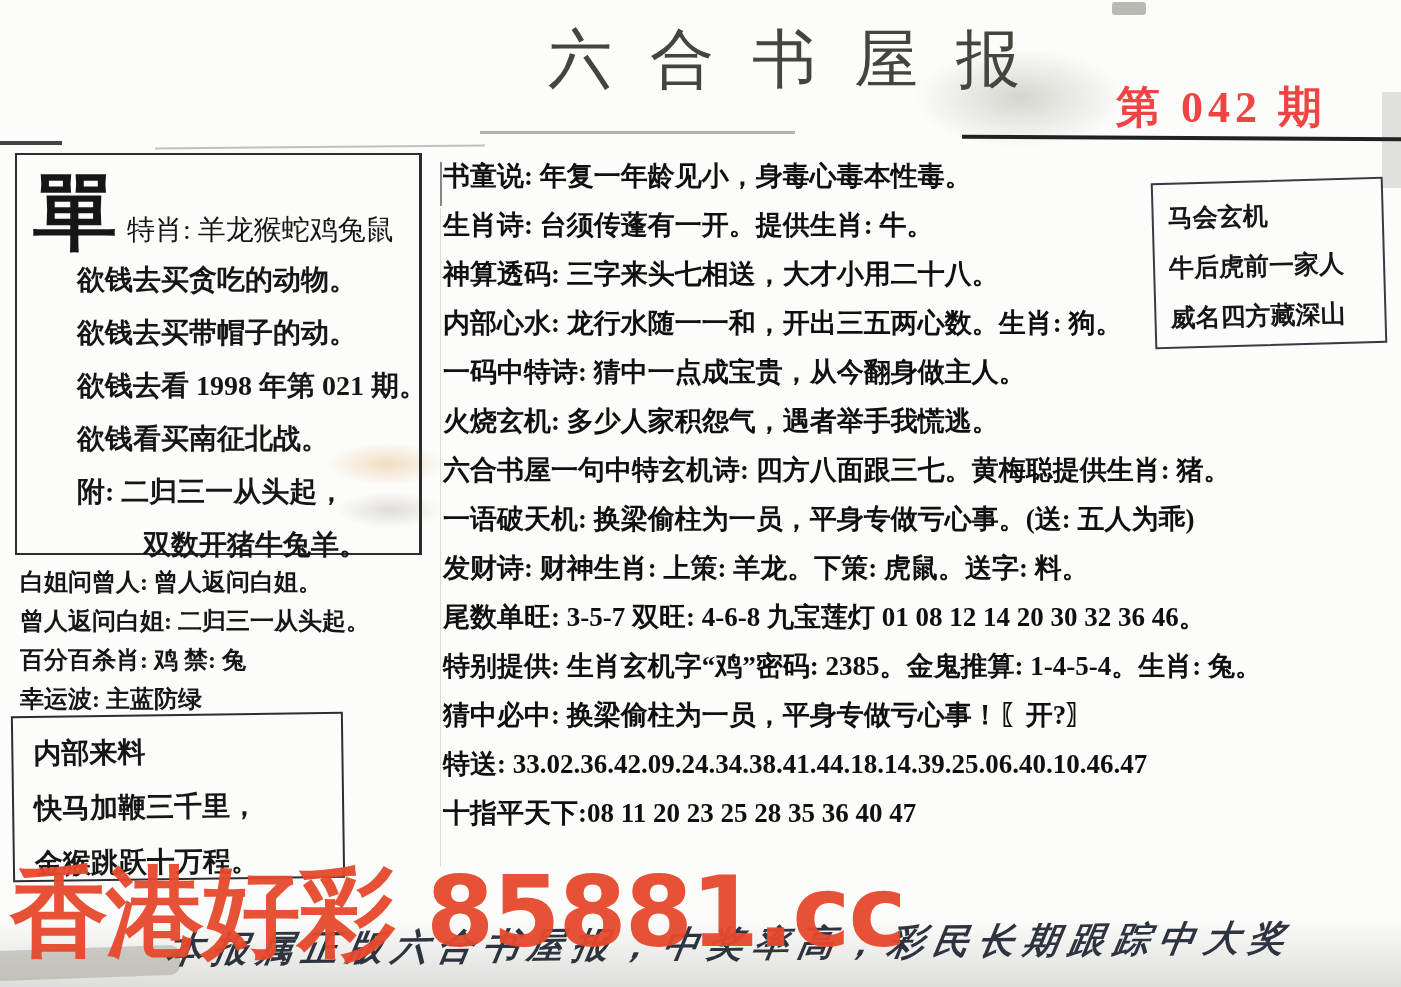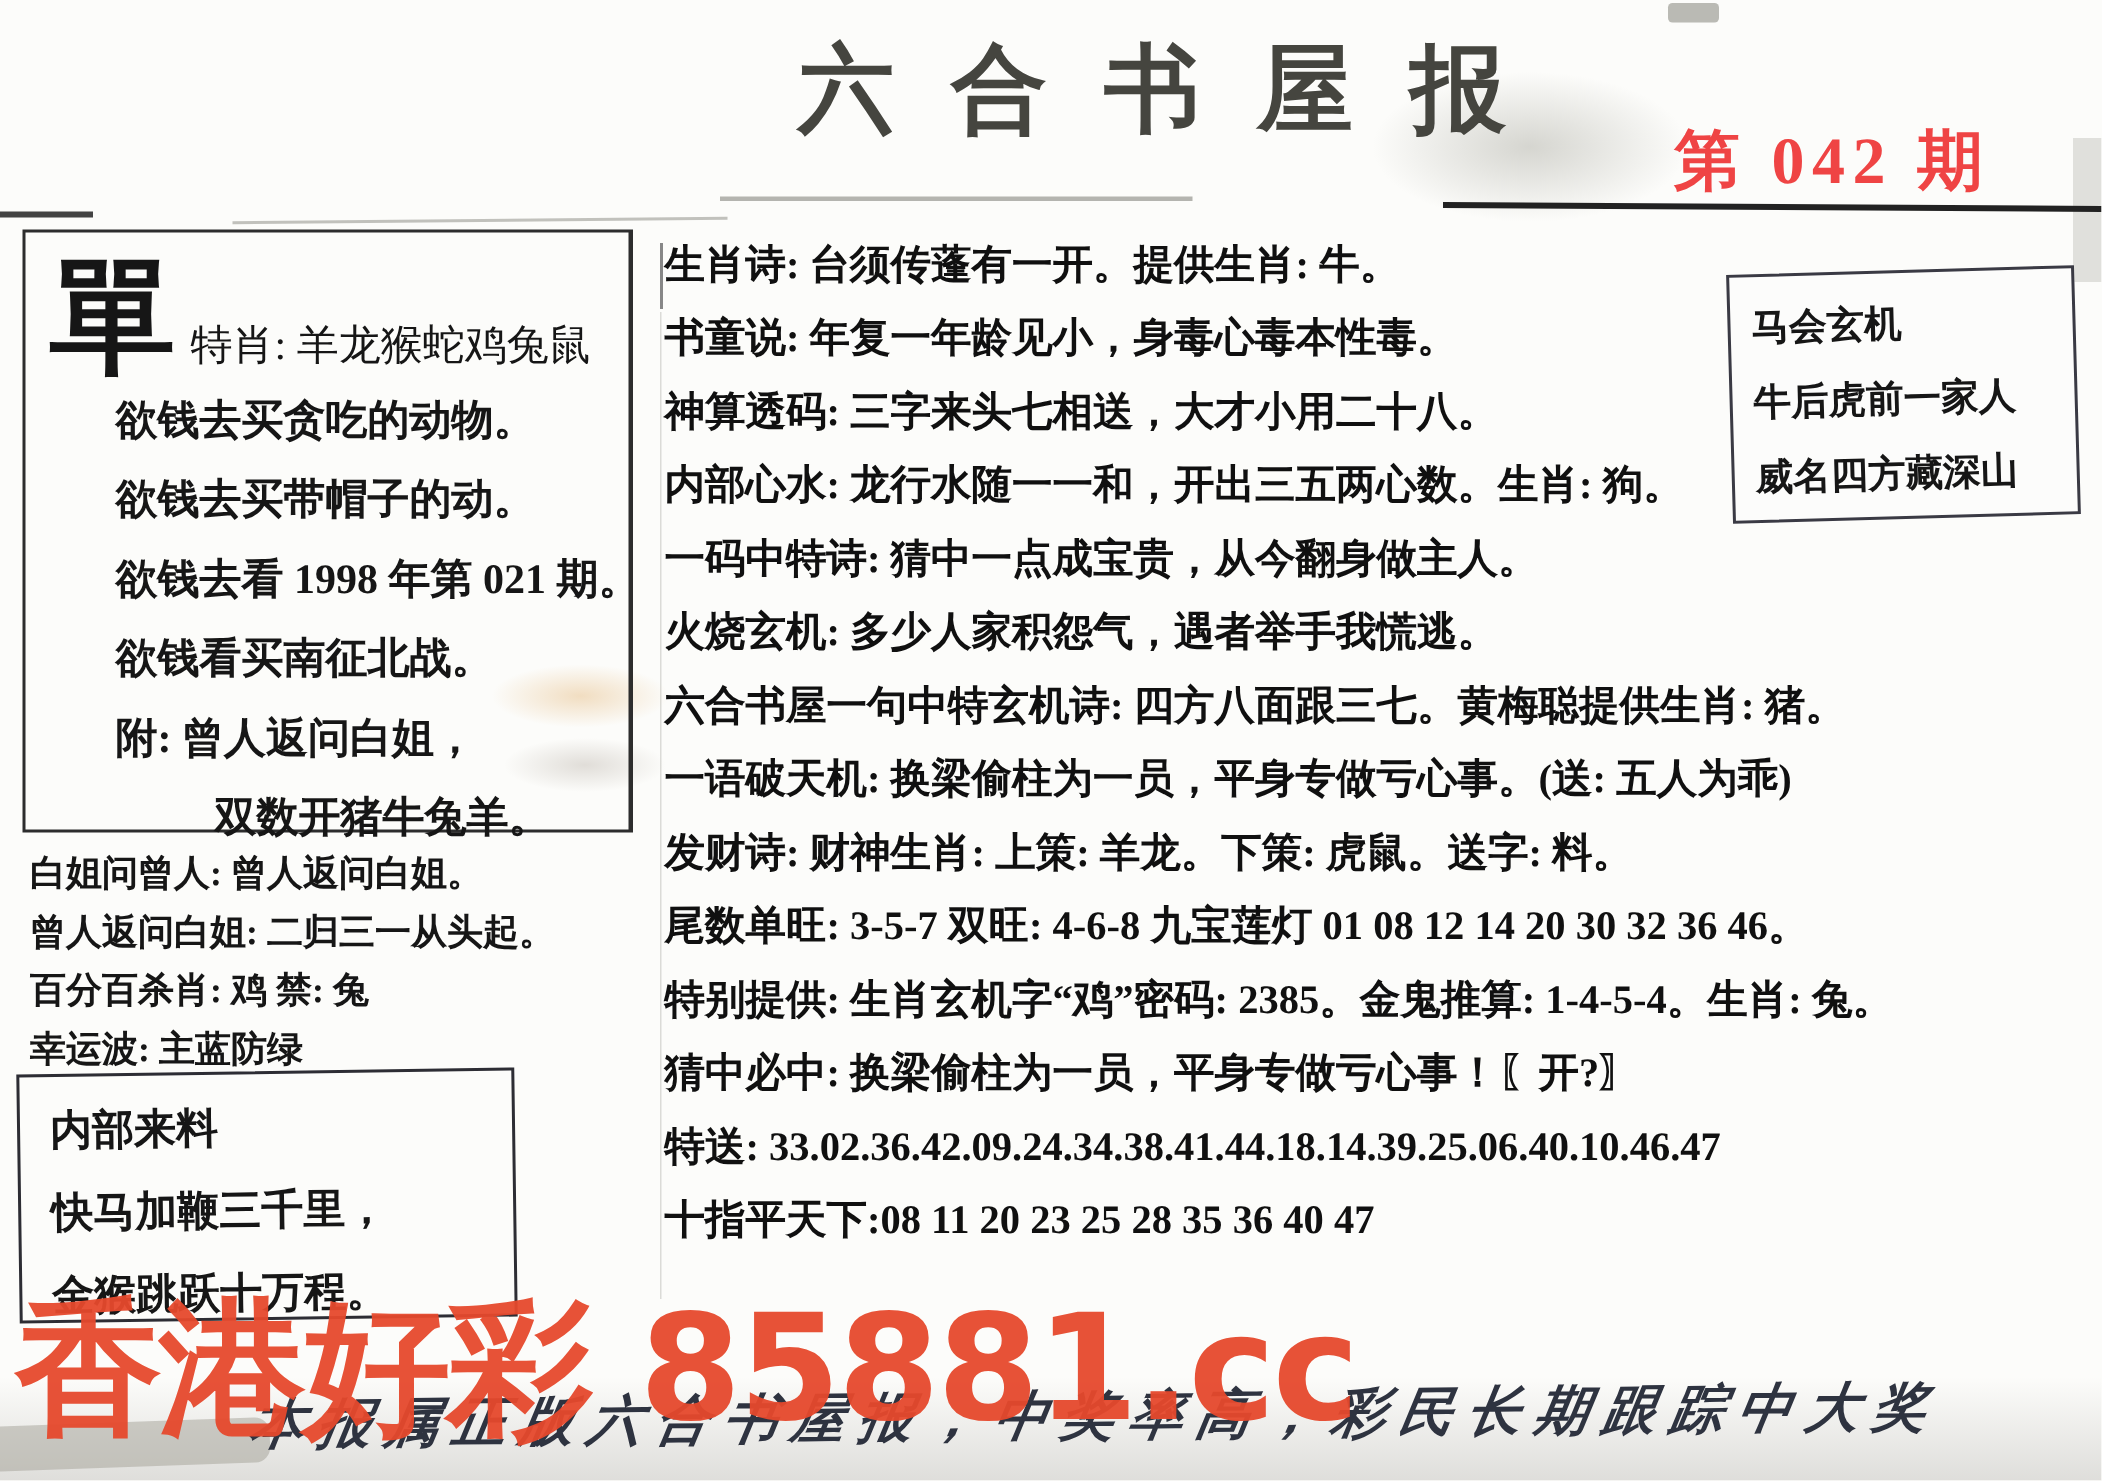--- a/index.html
+++ b/index.html
@@ -18,21 +18,21 @@
   .art-topmark{left:1112px;top:2px;width:34px;height:13px;background:#8d8d85;opacity:.6;border-radius:3px;}
   .art-beige{left:328px;top:443px;width:118px;height:42px;
     background:radial-gradient(closest-side,rgba(232,196,146,.55),rgba(232,196,146,0));}
   .art-smudge{left:336px;top:492px;width:108px;height:36px;
     background:radial-gradient(closest-side,rgba(160,150,138,.3),rgba(160,150,138,0));}
   .art-bottom-wash{left:0;top:918px;width:1401px;height:69px;
     background:linear-gradient(to bottom,rgba(0,0,0,0),rgba(118,115,108,.22));}
   .art-corner-streak{left:-10px;top:948px;width:190px;height:30px;background:#9b988f;opacity:.45;
     transform:rotate(-2deg);border-radius:10px;}
   
-  .title{left:532px;top:16px;font-size:64px;font-weight:bold;letter-spacing:38px;
+  .title{left:548px;top:16px;font-size:64px;font-weight:normal;letter-spacing:38px;
     color:#45453f;white-space:nowrap;}
   .issue{left:1116px;top:78px;font-size:44px;font-weight:bold;letter-spacing:5px;
     color:#ef4444;white-space:nowrap;}
   .hline{background:#222;}
   .d1{left:0;top:141px;width:62px;height:4px;opacity:.85;}
   .d2{left:155px;top:146px;width:330px;height:2px;background:#9a9a93;opacity:.6;transform:rotate(-.5deg);}
   .d3{left:480px;top:131px;width:315px;height:3px;background:#8e8e87;opacity:.65;}
   .d4{left:962px;top:136px;width:439px;height:4px;transform:rotate(.35deg);}
   .vsep-dark{left:440px;top:162px;width:2px;height:44px;background:#555;opacity:.7;}
   .vsep-faint{left:440px;top:208px;width:1px;height:658px;background:#b4b4ae;opacity:.45;}
@@ -87,40 +87,40 @@
 
   <div class="abs dan-box">
     <div class="dan-row">
       <span class="dan-big">單</span>
       <span class="dan-texiao">特肖: 羊龙猴蛇鸡兔鼠</span>
     </div>
     <div class="dan-line">欲钱去买贪吃的动物。</div>
     <div class="dan-line">欲钱去买带帽子的动。</div>
     <div class="dan-line">欲钱去看 1998 年第 021 期。</div>
     <div class="dan-line">欲钱看买南征北战。</div>
-    <div class="dan-line">附: 曾人返问白姐，</div>
+    <div class="dan-line">附: 二归三一从头起，</div>
     <div class="dan-line dan-indent">双数开猪牛兔羊。</div>
   </div>
 
   <div class="abs sec2">
     <div class="sec2-line">白姐问曾人: 曾人返问白姐。</div>
     <div class="sec2-line">曾人返问白姐: 二归三一从头起。</div>
     <div class="sec2-line">百分百杀肖: 鸡 禁: 兔</div>
     <div class="sec2-line">幸运波: 主蓝防绿</div>
   </div>
 
   <div class="abs inside-box">
     <div class="inside-line">内部来料</div>
     <div class="inside-line">快马加鞭三千里，</div>
     <div class="inside-line">金猴跳跃十万程。</div>
   </div>
 
   <div class="abs main-col">
+    <div class="mline">书童说: 年复一年龄见小，身毒心毒本性毒。</div>
     <div class="mline">生肖诗: 台须传蓬有一开。提供生肖: 牛。</div>
-    <div class="mline">书童说: 年复一年龄见小，身毒心毒本性毒。</div>
     <div class="mline">神算透码: 三字来头七相送，大才小用二十八。</div>
     <div class="mline">内部心水: 龙行水随一一和，开出三五两心数。生肖: 狗。</div>
     <div class="mline">一码中特诗: 猜中一点成宝贵，从今翻身做主人。</div>
     <div class="mline">火烧玄机: 多少人家积怨气，遇者举手我慌逃。</div>
     <div class="mline">六合书屋一句中特玄机诗: 四方八面跟三七。黄梅聪提供生肖: 猪。</div>
     <div class="mline">一语破天机: 换梁偷柱为一员，平身专做亏心事。(送: 五人为乖)</div>
     <div class="mline">发财诗: 财神生肖: 上策: 羊龙。下策: 虎鼠。送字: 料。</div>
     <div class="mline">尾数单旺: 3-5-7 双旺: 4-6-8 九宝莲灯 01 08 12 14 20 30 32 36 46。</div>
     <div class="mline">特别提供: 生肖玄机字“鸡”密码: 2385。金鬼推算: 1-4-5-4。生肖: 兔。</div>
     <div class="mline">猜中必中: 换梁偷柱为一员，平身专做亏心事！〖开?〗</div>

